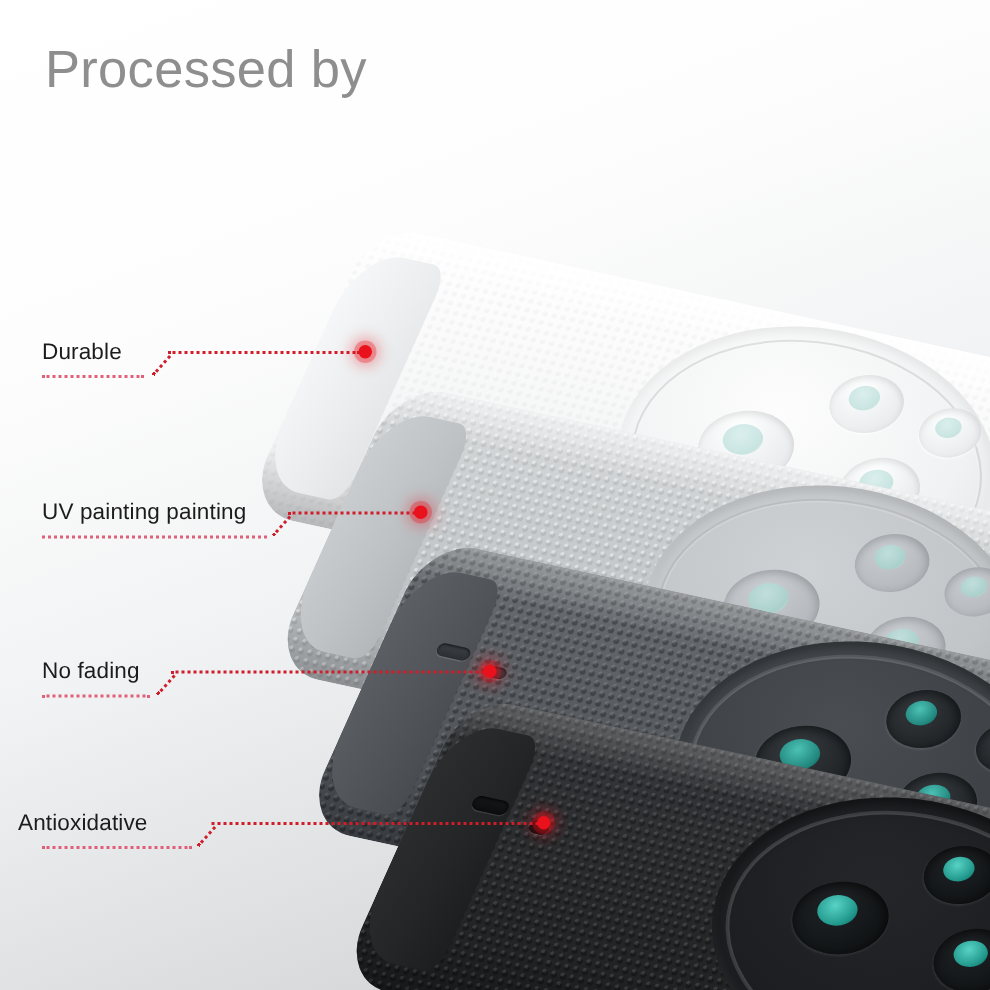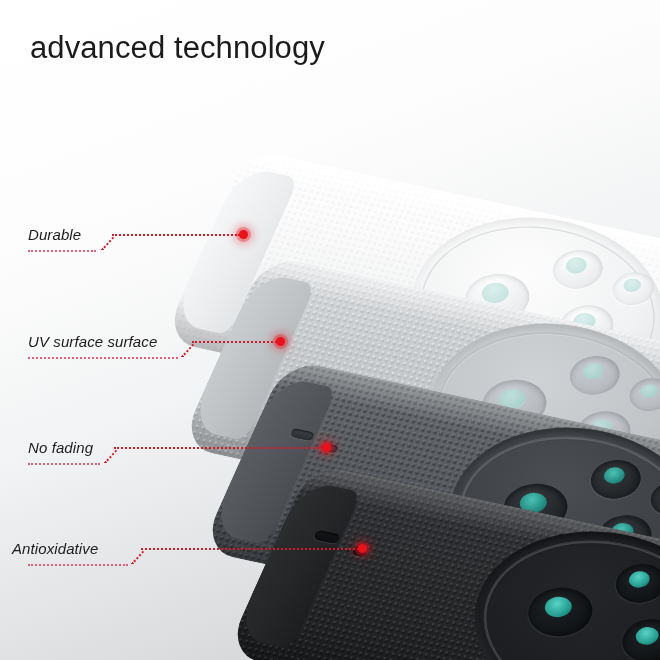--- a/index.html
+++ b/index.html
@@ -159,21 +159,21 @@
   .castshadow {
     position:absolute; left:30px; right:60px; bottom:-16px; height:30px;
     background:radial-gradient(ellipse at 50% 0%, rgba(0,0,0,.28), rgba(0,0,0,0) 72%);
     filter:blur(6px);
   }
 
   
   .anno { position:absolute; z-index:60; }
   .anno-label {
     position:absolute; white-space:nowrap;
-    font-size:15px; color:#1c1c1c; letter-spacing:.1px;font-style:italic;
+    font-size:15px; color:#1c1c1c; letter-spacing:.1px;
   }
   .anno-underline {
     position:absolute; height:0;
     border-top:2.4px dotted #e0607a;
   }
   .leader-h {
     position:absolute; height:0;
     border-top:2.6px dotted #cf1d2a;
   }
   .leader-diag {
@@ -292,33 +292,33 @@
           </div>
         <div class="lens k" style="left:152px; top:86px;  width:52px; height:44px;">
             <i></i>
           </div>
 
       </div>
     </div>
   </div>
 
   <div id="headline">
-    <span class="hl2">advanced technology</span>
+    <span class="hl1">Processed by</span>
   </div>
 
   <div class="anno">
     <span class="anno-label" style="left:28px; top:226px;">Durable</span>
     <span class="anno-underline" style="left:28px; top:250px; width:68px;"></span>
     <span class="leader-diag" style="left:102px; top:249px; width:17px; transform:rotate(-48deg);"></span>
     <span class="leader-h" style="left:112px; top:234px; width:128px;"></span>
     <span class="dot" style="left:239px; top:230px;"></span>
   </div>
 
   <div class="anno">
-    <span class="anno-label" style="left:28px; top:333px;">UV surface surface</span>
+    <span class="anno-label" style="left:28px; top:333px;">UV painting painting</span>
     <span class="anno-underline" style="left:28px; top:357px; width:150px;"></span>
     <span class="leader-diag" style="left:182px; top:356px; width:17px; transform:rotate(-48deg);"></span>
     <span class="leader-h" style="left:192px; top:341px; width:85px;"></span>
     <span class="dot" style="left:276px; top:337px;"></span>
   </div>
 
   <div class="anno">
     <span class="anno-label" style="left:28px; top:439px;">No fading</span>
     <span class="anno-underline" style="left:28px; top:463px; width:72px;"></span>
     <span class="leader-diag" style="left:105px; top:462px; width:17px; transform:rotate(-48deg);"></span>

